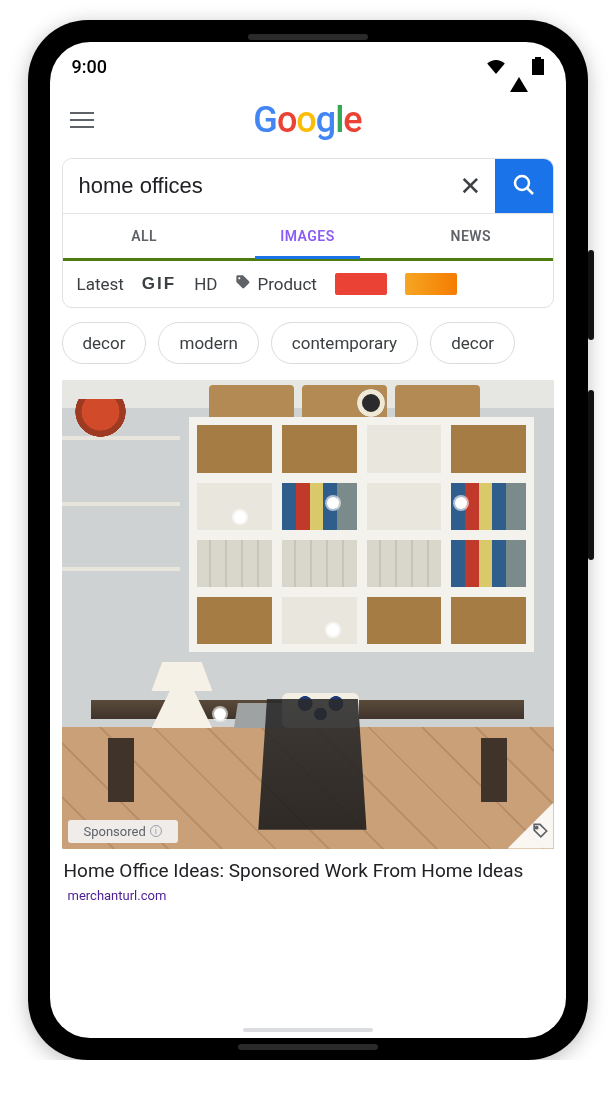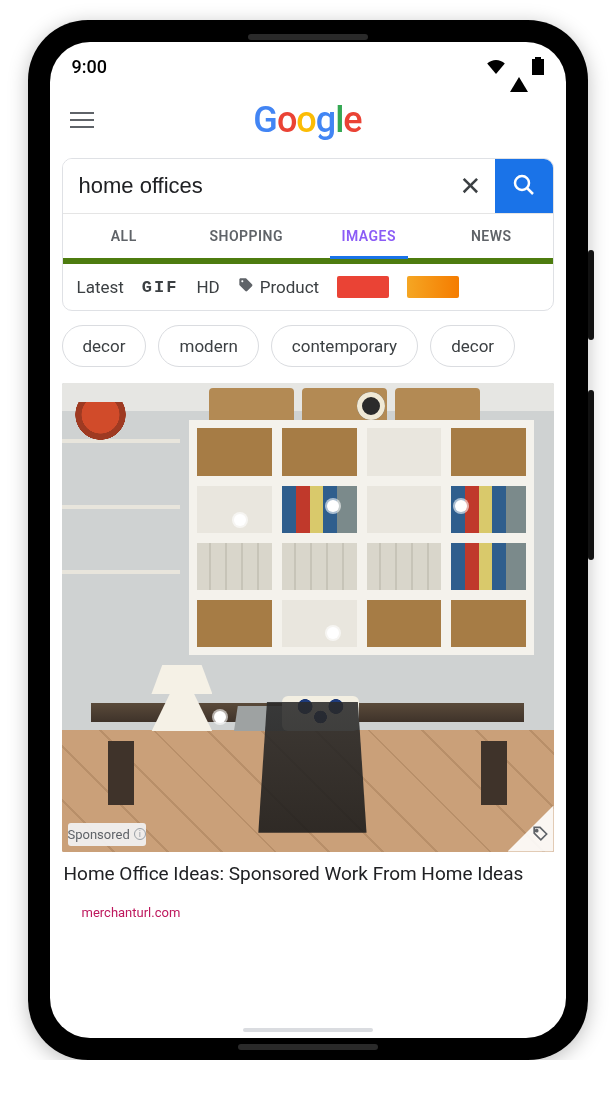--- a/index.html
+++ b/index.html
@@ -82,39 +82,39 @@
   }
   .clear-btn {
     width:48px; display:flex; align-items:center; justify-content:center;
     font-size:26px; color:#3c4043; background:none; border:none; cursor:pointer;
   }
   .search-btn {
     width:58px; background:#1a73e8; border:none; cursor:pointer;
     display:flex; align-items:center; justify-content:center;
   }
   .tabs {
-    display:flex; border-bottom:6px solid #4d7c0f;
+    display:flex; border-bottom:3px solid #4d7c0f;
   }
   .tab {
     flex:1; text-align:center; padding:14px 4px;
     font-size:14px; font-weight:600; letter-spacing:.5px;
     color:#5f6368; cursor:pointer; position:relative;
   }
   .tab.active { color:#8b5cf6; }
   .tab.active::after {
     content:""; position:absolute; bottom:-1px; left:18%; right:18%;
     height:3px; background:#1a73e8;
   }
   .filters {
     display:flex; align-items:center; gap:18px;
     padding:12px 14px;
     font-size:17px; color:#3c4043;
   }
   .filters .f { cursor:pointer; }
-  .gif { font-family:Liberation Mono, monospace; font-weight:700; letter-spacing:2px; }
+  .gif { font-family:Liberation Sans, sans-serif; font-weight:700; letter-spacing:2px; }
   .product { display:flex; align-items:center; gap:6px; }
   .swatch { width:52px; height:22px; border-radius:2px; cursor:pointer; }
   .sw-red { background:#ea4335; }
   .sw-orange { background:linear-gradient(90deg,#f5a623,#f57c00); }
   
   .chips {
     display:flex; gap:12px; padding:14px 12px 10px; overflow:hidden;
   }
   .chip {
     border:1px solid #dadce0; border-radius:22px;
@@ -176,33 +176,33 @@
   .chair{position:absolute;left:40%;bottom:4%;width:22%;height:28%;
     background:linear-gradient(#2a2a2a,#1a1a1a);clip-path:polygon(8% 0,92% 0,100% 100%,0 100%);
     opacity:.88;}
   .dot{position:absolute;width:12px;height:12px;background:#fff;border-radius:50%;
     box-shadow:0 0 0 2px rgba(255,255,255,.6);cursor:pointer;}
   .d1{left:35%;top:28%;} .d2{left:54%;top:25%;} .d3{left:80%;top:25%;}
   .d4{left:54%;top:52%;} .d5{left:31%;top:70%;}
   .sponsored-badge{
     position:absolute;left:6px;bottom:6px;
     background:rgba(240,240,240,.95);color:#5f6368;
-    font-size:13px;padding:4px 0;border-radius:3px;
+    font-size:13px;padding:4px 16px;border-radius:3px;
     display:flex;align-items:center;gap:4px;
   }
   .sponsored-badge .i{width:12px;height:12px;border:1.5px solid #9aa0a6;border-radius:50%;
     display:inline-flex;align-items:center;justify-content:center;font-size:9px;color:#9aa0a6;}
   .tag-corner{
     position:absolute;right:0;bottom:0;width:46px;height:46px;
     background:rgba(255,255,255,.9);
     clip-path:polygon(100% 0,100% 100%,0 100%);
     display:flex;align-items:flex-end;justify-content:flex-end;padding:4px;
   }
   .result-title{font-size:19px;color:#202124;margin:10px 2px 2px;line-height:1.25;}
-  .result-source{font-size:13px;color:#be185d;margin:20px;}
+  .result-source{font-size:13px;color:#4c1d95;margin:6px;}
   .home-pill{
     position:absolute;bottom:6px;left:50%;transform:translateX(-50%);
     width:130px;height:4px;border-radius:3px;background:#dadce0;
   }
 </style>
 </head>
 <body>
 
 <div class="phone">
   <div class="speaker-top"></div>
@@ -253,21 +253,20 @@
           <span>
             <svg width="24" height="24" viewBox="0 0 24 24" fill="none" stroke="#fff" stroke-width="2.5">
                 <circle cx="10" cy="10" r="7"></circle>
                 <line x1="21" y1="21" x2="15" y2="15"></line>
               </svg>
           </span>
         </button>
       </div>
       <div class="tabs" id="tabs-container">
           <div class="tab">ALL</div>
-          <div class="tab">SHOPPING</div>
           <div class="tab active">IMAGES</div>
           <div class="tab">NEWS</div>
         </div>
       <div class="filters">
         <span class="f">Latest</span>
         <span class="f gif">GIF</span>
         <span class="f">HD</span>
         <span class="f product">
           <span>
             <svg width="16" height="16" viewBox="0 0 24 24" fill="#5f6368">

